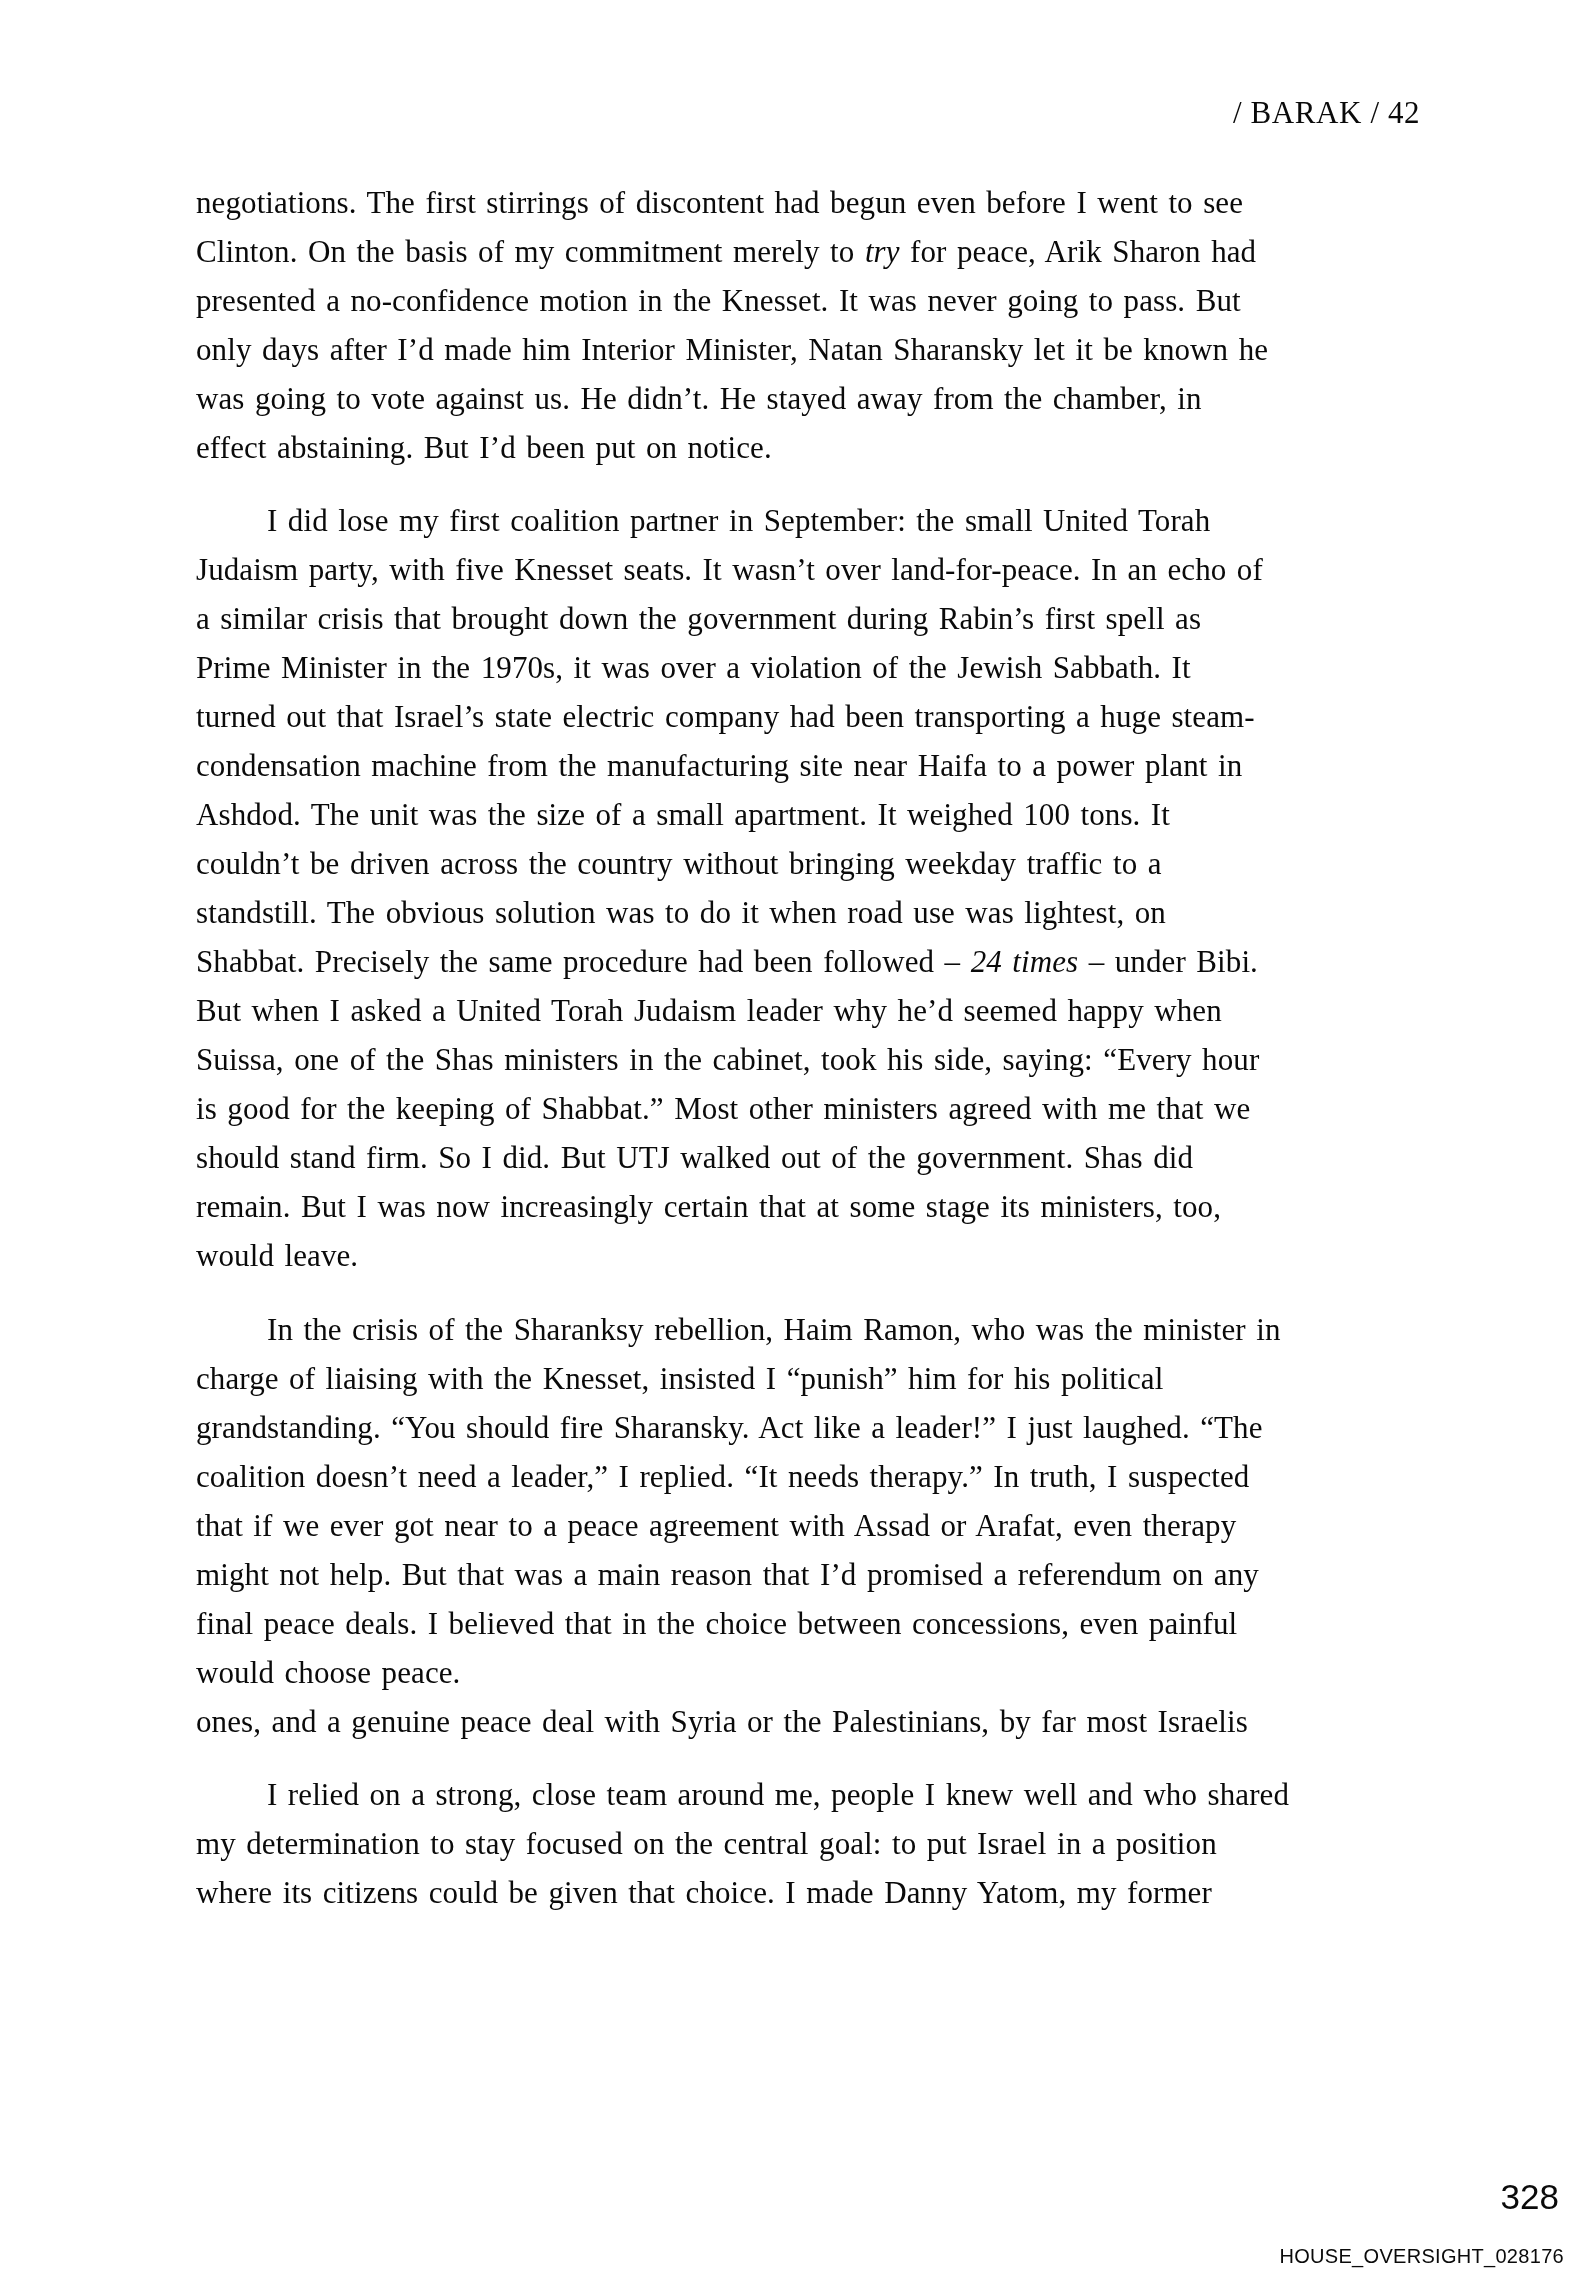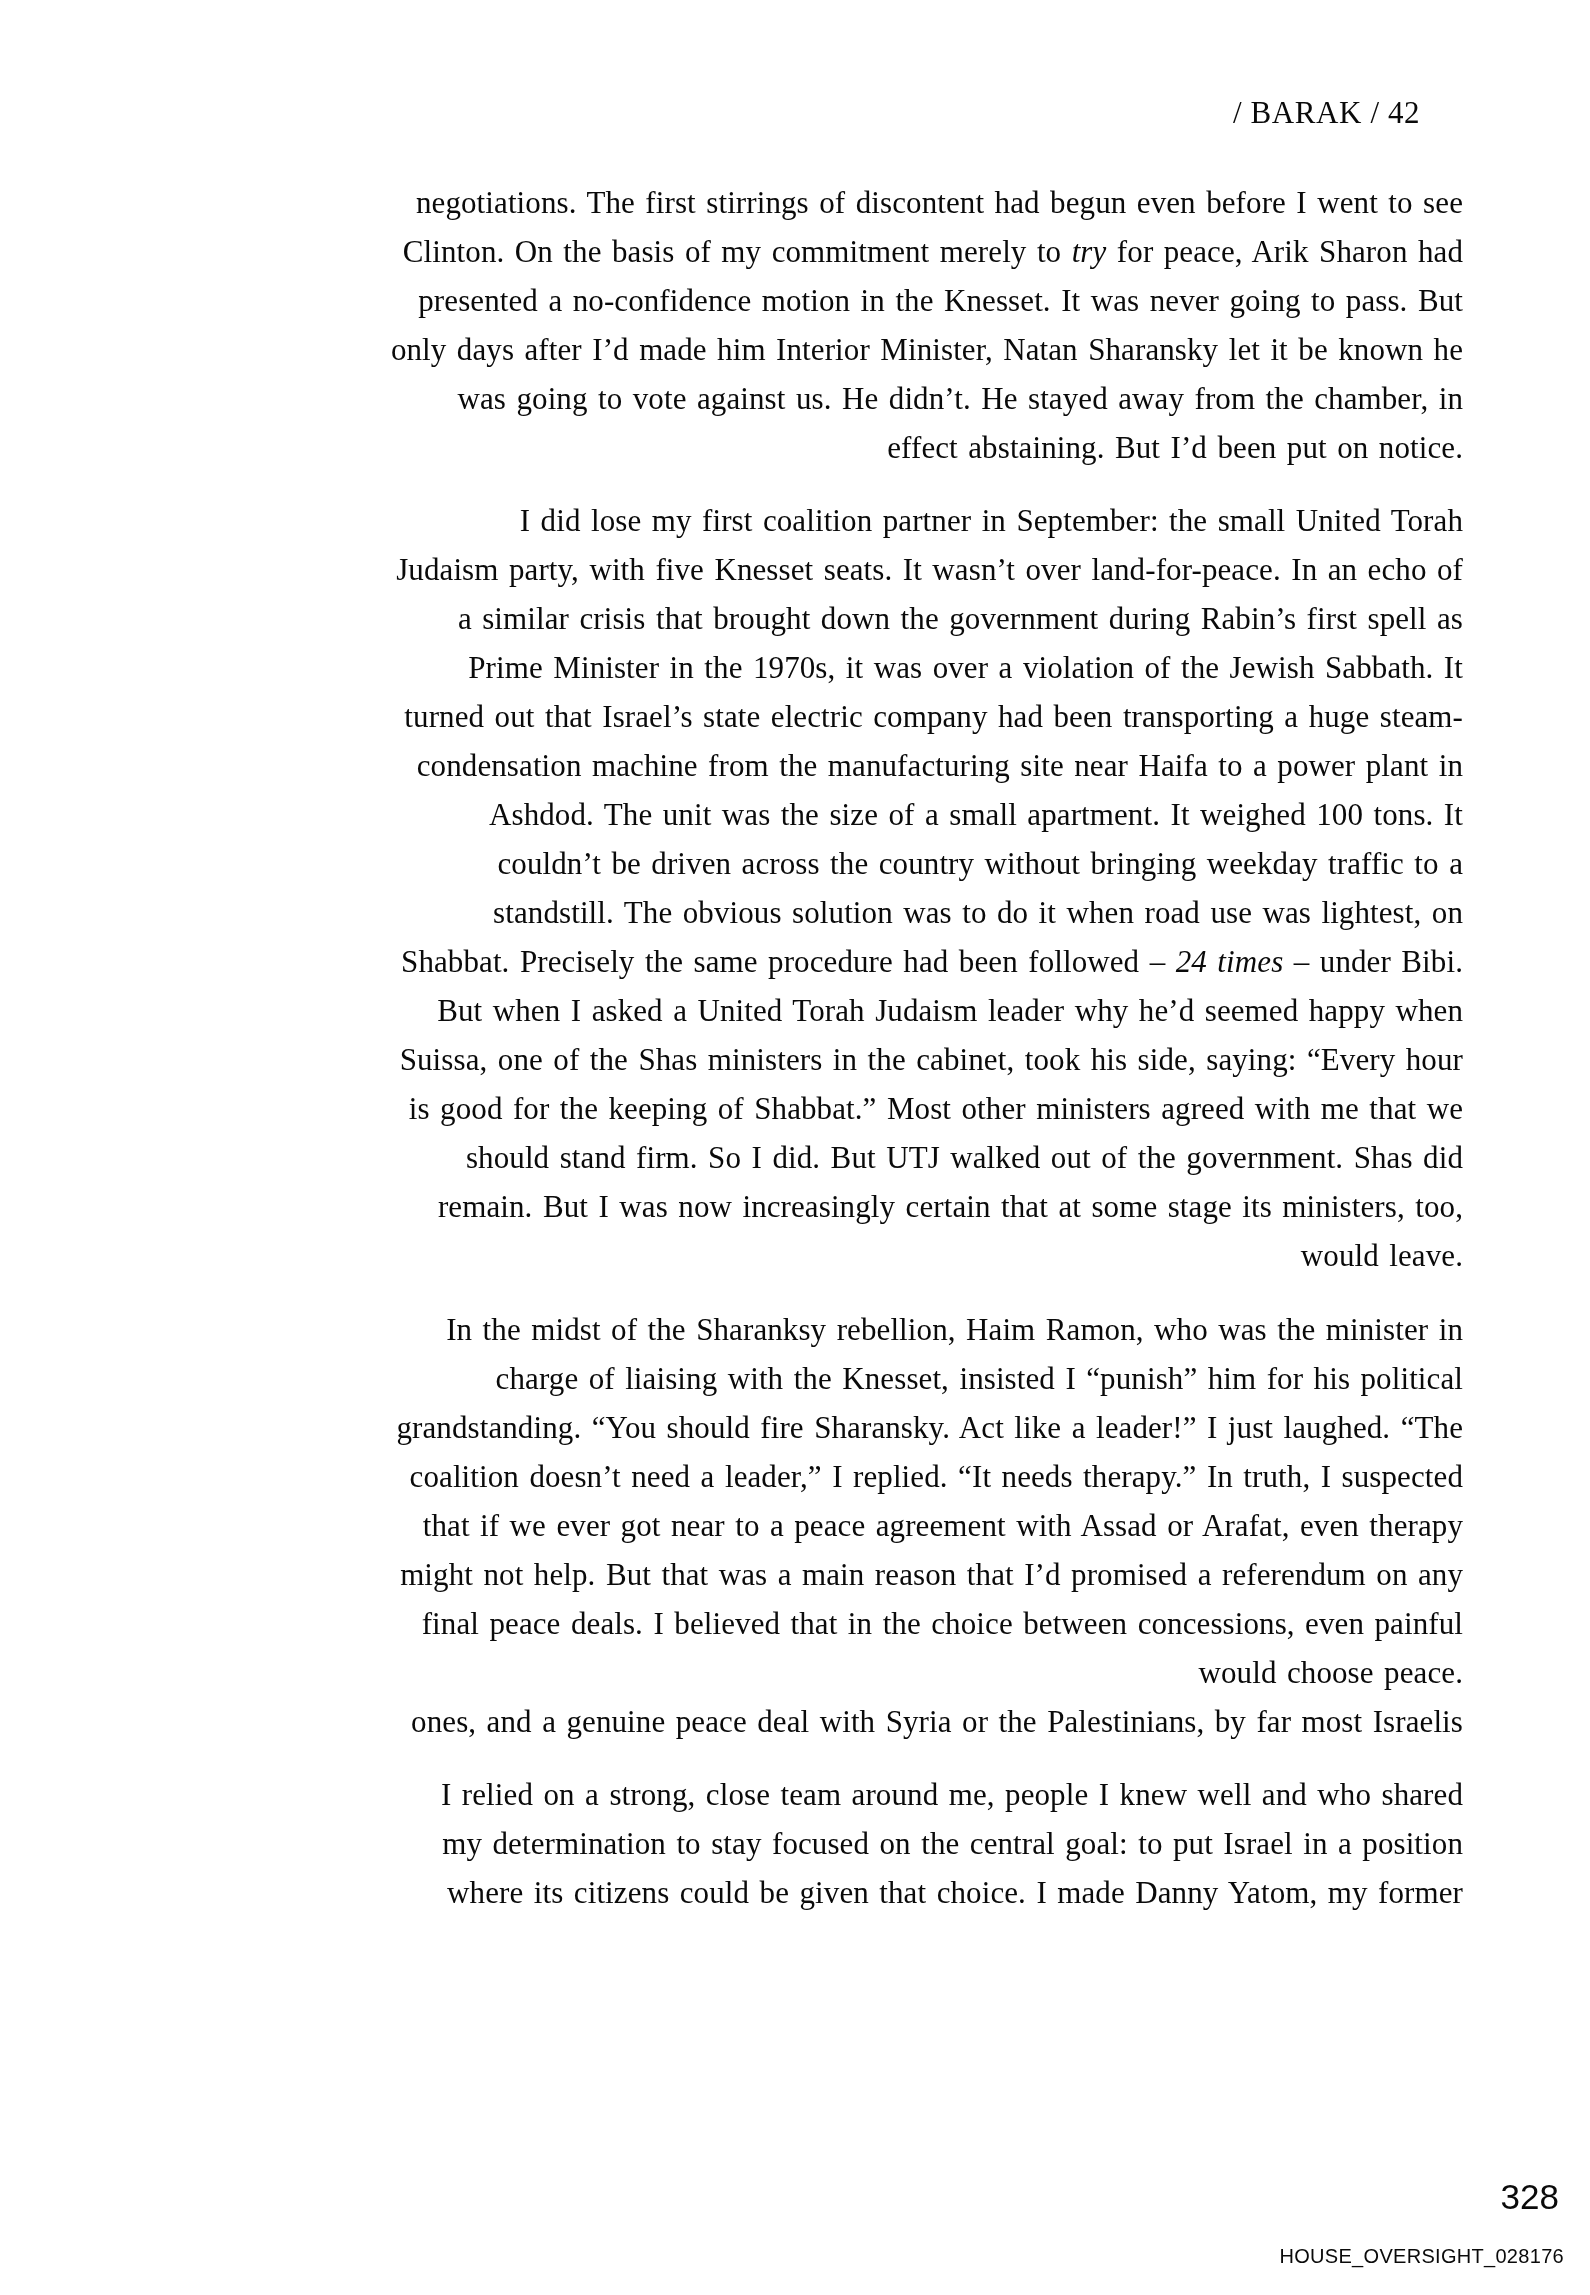--- a/index.html
+++ b/index.html
@@ -8,21 +8,20 @@
     background: #ffffff;
   }
   .page {
     position: relative;
     width: 1591px;
     height: 2295px;
     background: #ffffff;
     color: #0a0a0a;
     font-family: "Liberation Serif", serif;
     overflow: hidden;
-    text-align: right;
   }
   .running-header {
     position: absolute;
     left: 1233px;
     top: 95px;
     font-size: 31px;
     letter-spacing: 0.6px;
     white-space: nowrap;
   }
   .content {
@@ -95,21 +94,21 @@
         <div class="line"><span>standstill. The obvious solution was to do it when road use was lightest, on</span></div>
         <div class="line"><span>Shabbat. Precisely the same procedure had been followed – </span><i>24 times</i><span> – under Bibi.</span></div>
         <div class="line"><span>But when I asked a United Torah Judaism leader why he’d seemed happy when</span></div>
         <div class="line"><span>Suissa, one of the Shas ministers in the cabinet, took his side, saying: “Every hour</span></div>
         <div class="line"><span>is good for the keeping of Shabbat.” Most other ministers agreed with me that we</span></div>
         <div class="line"><span>should stand firm. So I did. But UTJ walked out of the government. Shas did</span></div>
         <div class="line"><span>remain. But I was now increasingly certain that at some stage its ministers, too,</span></div>
         <div class="line"><span>would leave.</span></div>
       </div>
       <div class="paragraph indent">
-        <div class="line"><span>In the midst of the Sharanksy rebellion, Haim Ramon, who was the minister in</span></div>
+        <div class="line"><span>In the crisis of the Sharanksy rebellion, Haim Ramon, who was the minister in</span></div>
         <div class="line"><span>charge of liaising with the Knesset, insisted I “punish” him for his political</span></div>
         <div class="line"><span>grandstanding. “You should fire Sharansky. Act like a leader!” I just laughed. “The</span></div>
         <div class="line"><span>coalition doesn’t need a leader,” I replied. “It needs therapy.” In truth, I suspected</span></div>
         <div class="line"><span>that if we ever got near to a peace agreement with Assad or Arafat, even therapy</span></div>
         <div class="line"><span>might not help. But that was a main reason that I’d promised a referendum on any</span></div>
         <div class="line"><span>final peace deals. I believed that in the choice between concessions, even painful</span></div>
         <div class="line"><span>would choose peace.</span></div>
         <div class="line"><span>ones, and a genuine peace deal with Syria or the Palestinians, by far most Israelis</span></div>
       </div>
       <div class="paragraph indent">

